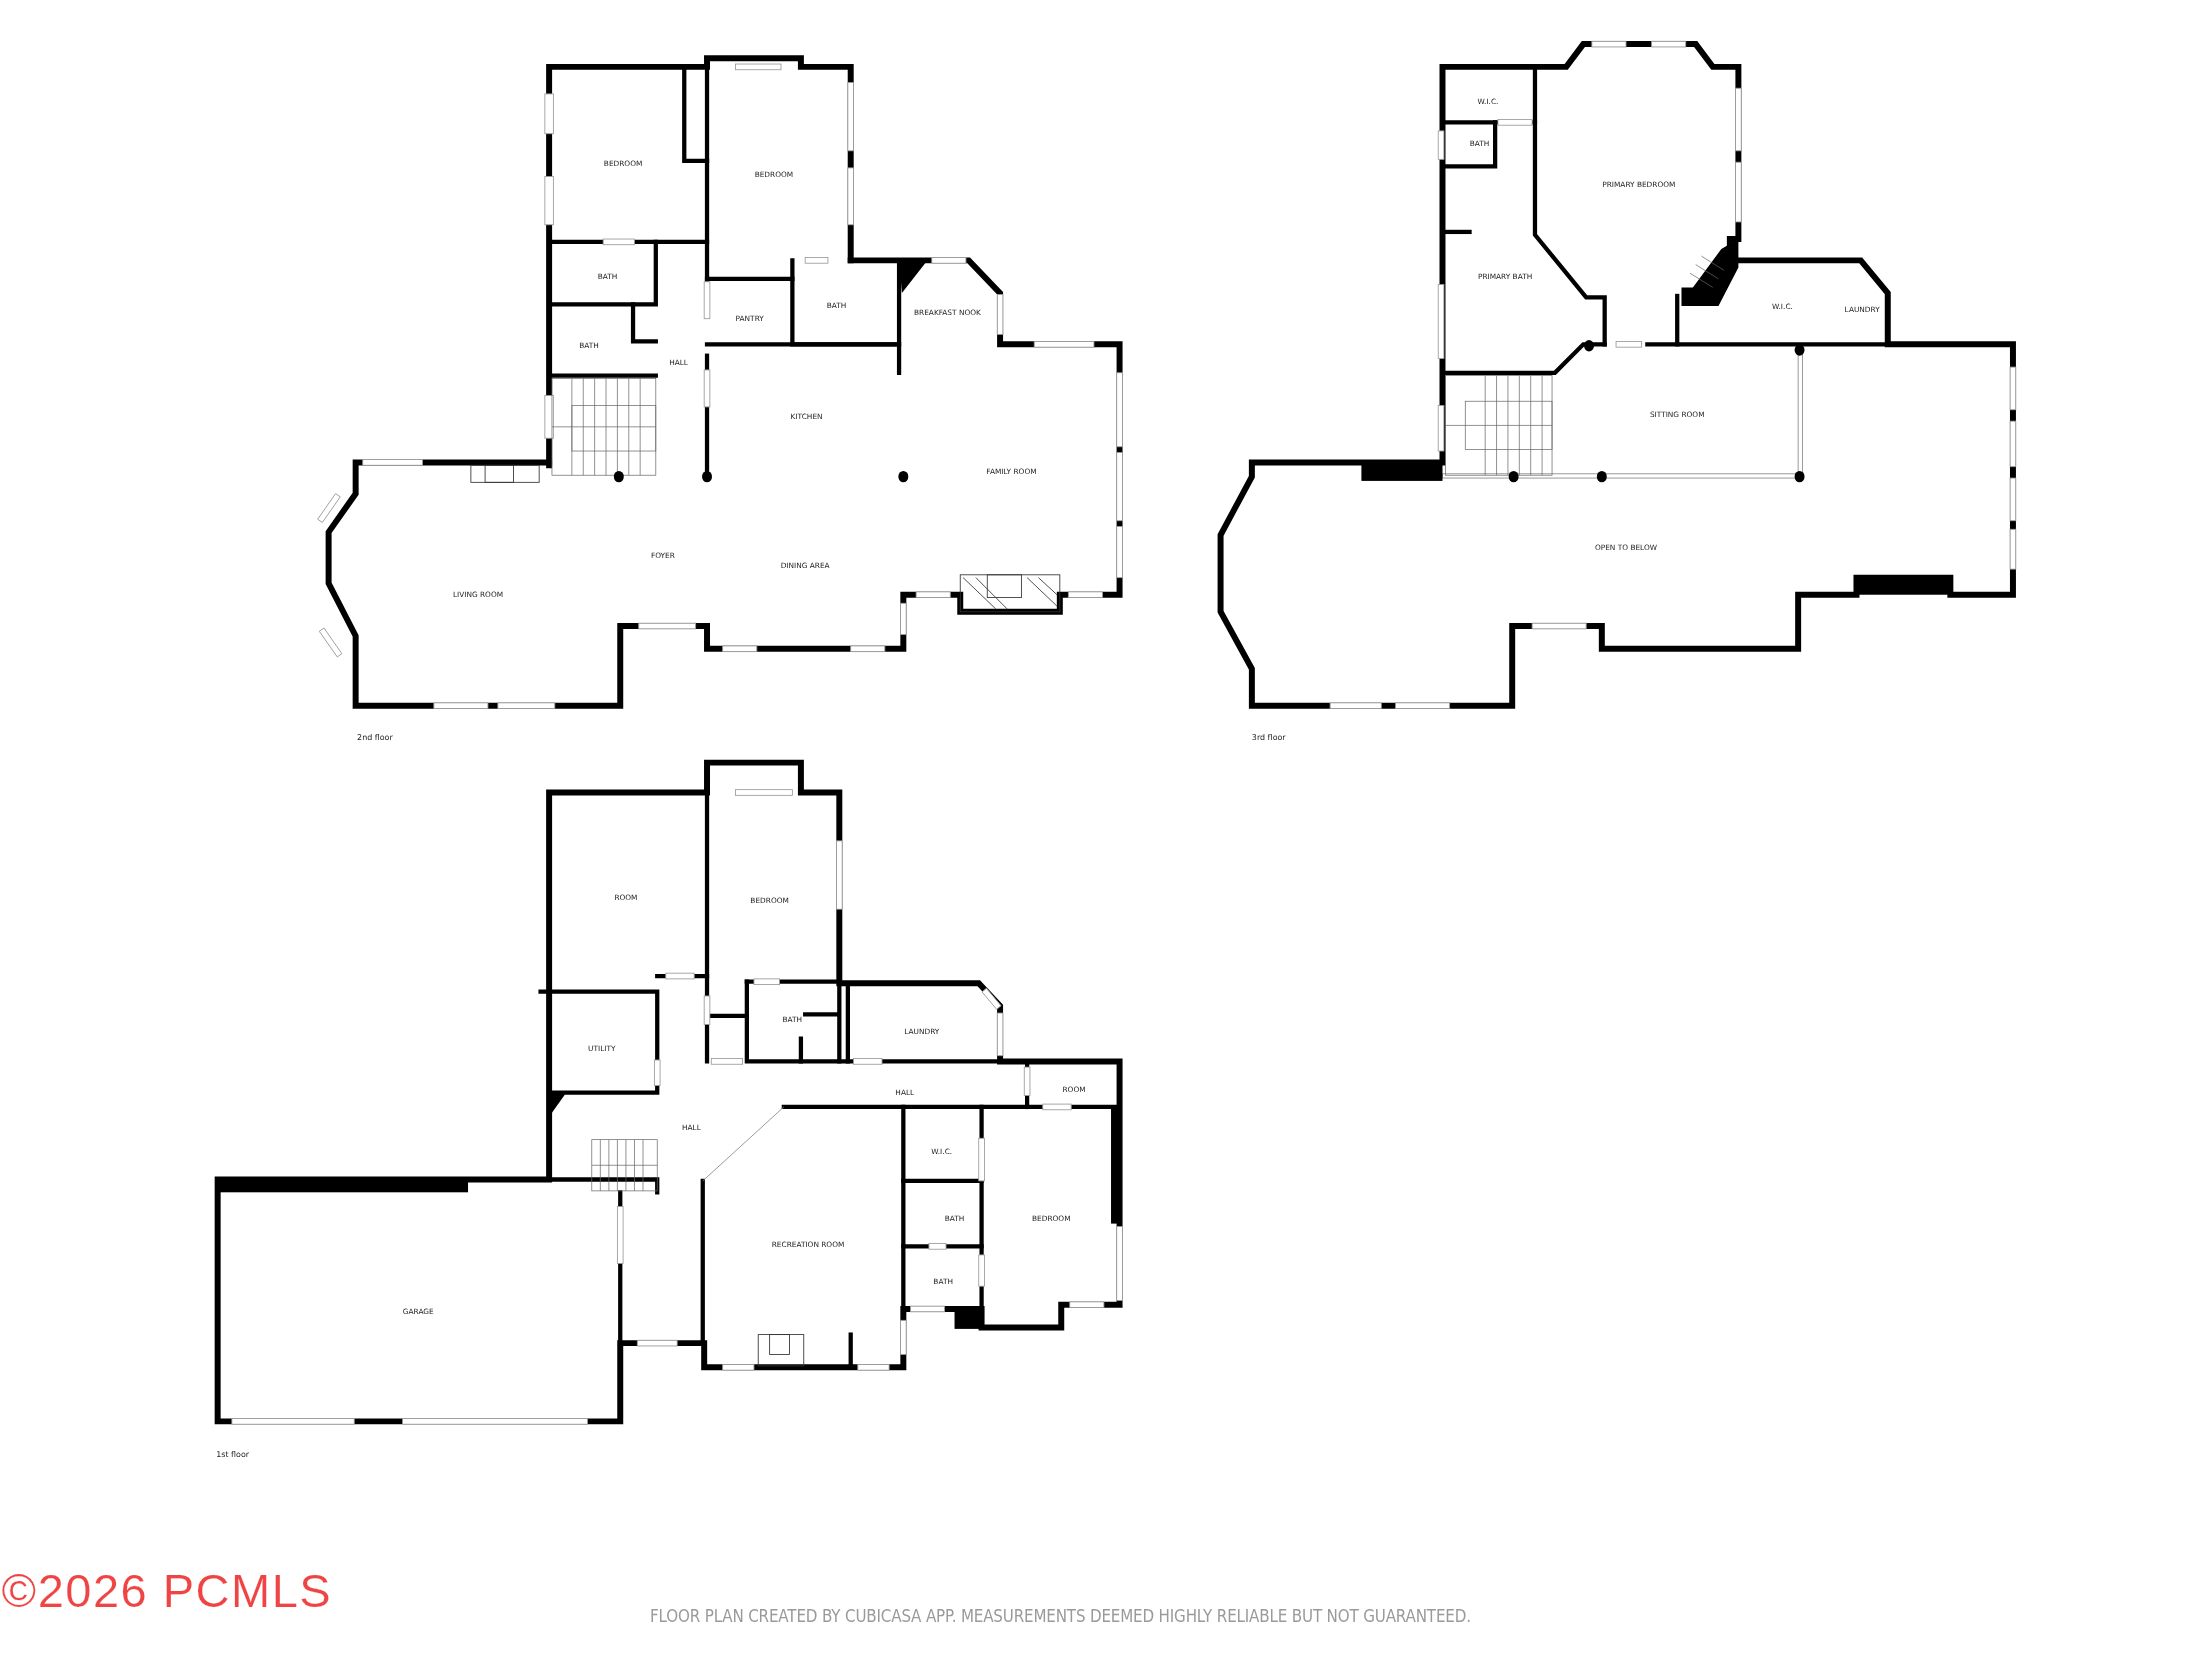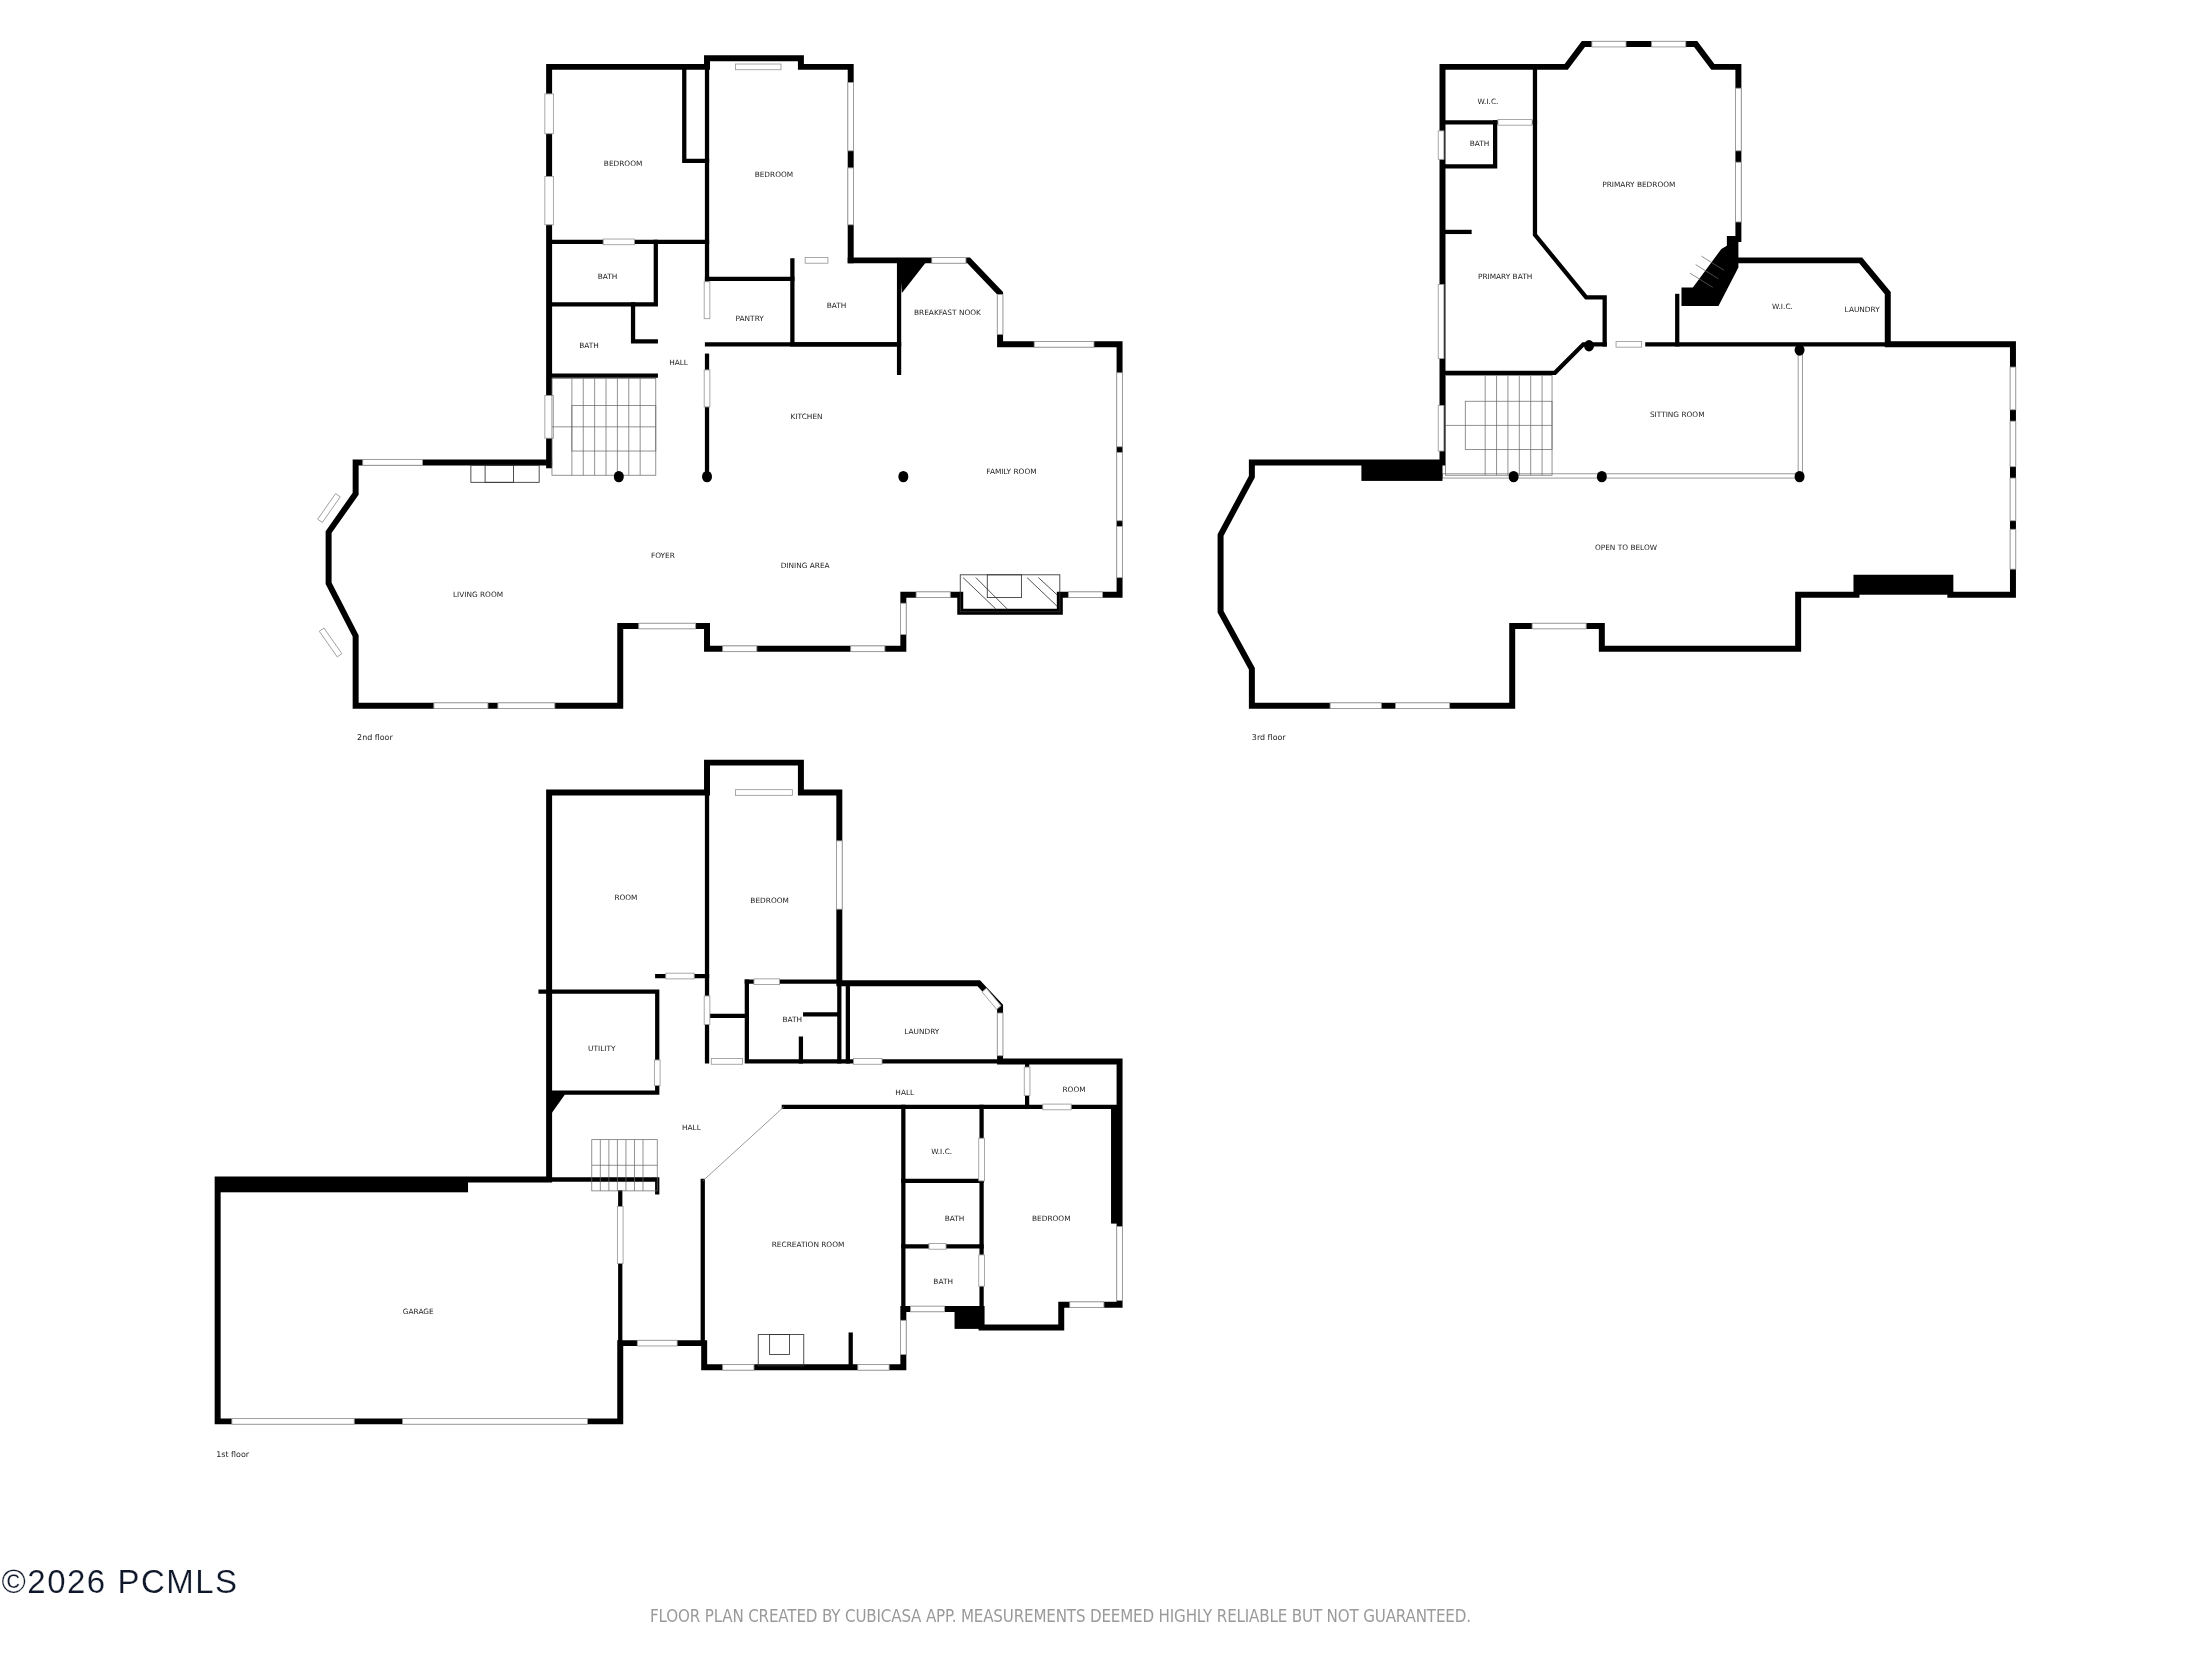--- a/index.html
+++ b/index.html
@@ -8,21 +8,21 @@
   .wall { fill: none; stroke: #000; stroke-width: 4.2; stroke-linejoin: miter; stroke-linecap: square; }
   .iwall { fill: none; stroke: #000; stroke-width: 3; stroke-linecap: square; }
   .solid { fill: #000; }
   .win { fill: #fff; stroke: #9a9a9a; stroke-width: 0.6; }
   .rail { fill: none; stroke: #888; stroke-width: 0.6; }
   .stair { fill: none; stroke: #666; stroke-width: 0.5; }
   .hatch { fill: none; stroke: #333; stroke-width: 0.6; }
   .col { fill: #000; }
   .room-label { font-family: "DejaVu Sans", sans-serif; font-size: 5.2px; fill: #222; text-anchor: middle; dominant-baseline: middle; }
   .floor-label { font-family: "DejaVu Sans", sans-serif; font-size: 5.6px; fill: #222; }
-  .copyright { position: absolute; left: 1.5px; top: 1563px; font-family: "Liberation Sans", sans-serif; font-size: 33px; color: #0f172a; font-weight: 300; letter-spacing: 1.5px; -webkit-text-stroke: 0.2px #fff; }
+  .copyright { position: absolute; left: 1.5px; top: 1563px; font-family: "Liberation Sans", sans-serif; font-size: 47px; color: #ef4444; font-weight: 300; letter-spacing: 1.5px; -webkit-text-stroke: 0.2px #fff; }
   .disclaimer { position: absolute; left: 650px; top: 1606px; font-family: "DejaVu Sans", sans-serif; font-size: 17.6px; color: #9a9a9a; letter-spacing: -0.2px; transform: scaleX(0.86); transform-origin: left top; white-space: nowrap; }
 </style>
 </head>
 <body>
 
 <svg id="plan" viewBox="0 0 1550 1162.5" preserveAspectRatio="none" xmlns="http://www.w3.org/2000/svg">
 
   <g>
 
     <path class="wall" d="M386,327 L386,47 L497,47 L497,41 L563,41 L563,47 L598,47 L598,183"></path>

